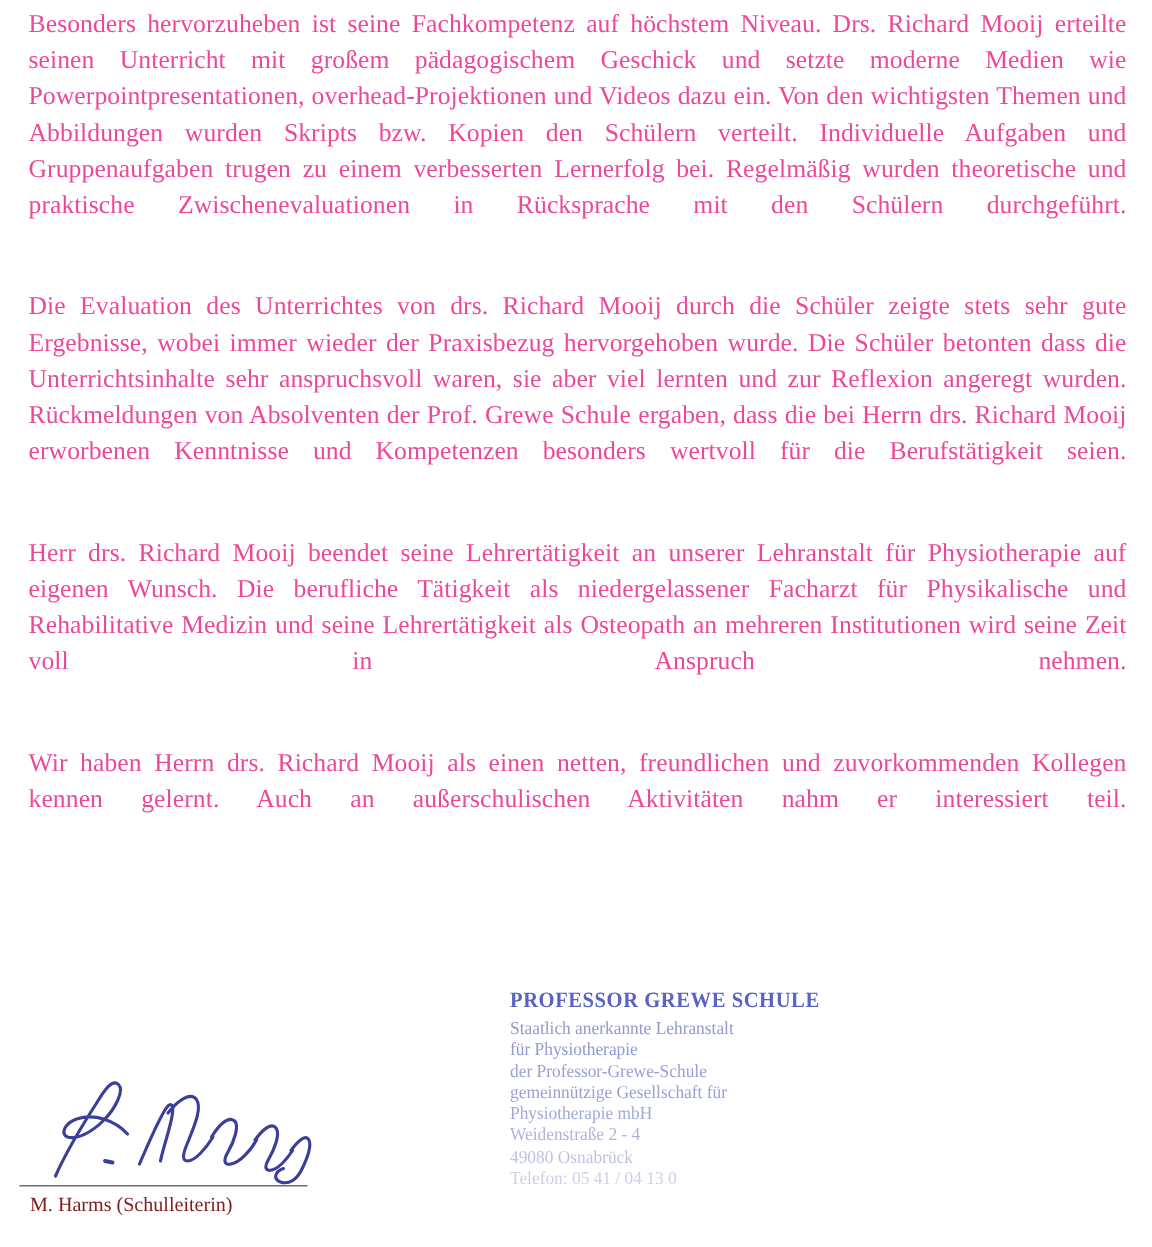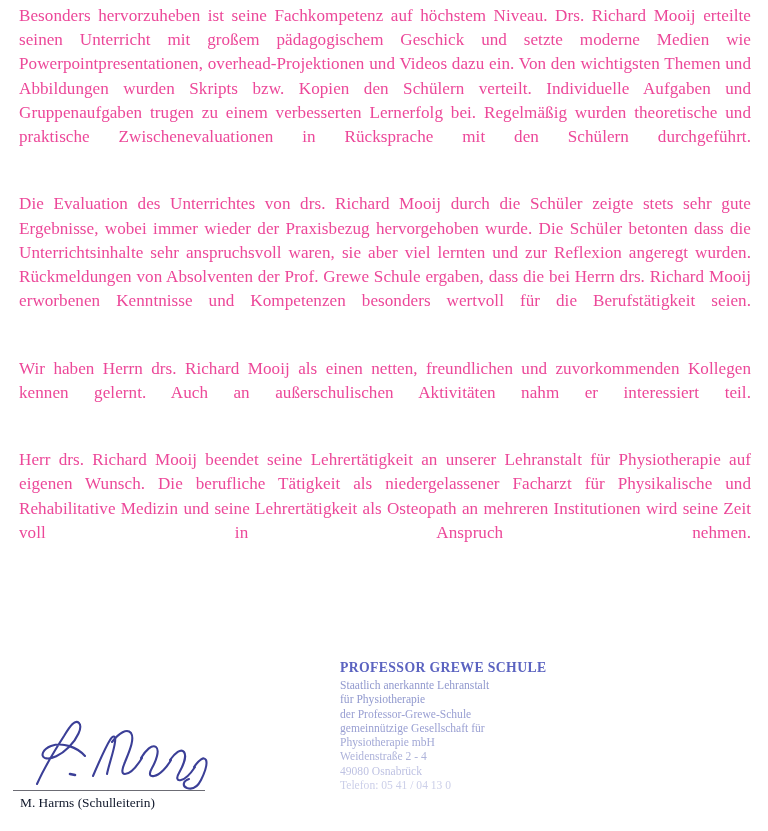--- a/index.html
+++ b/index.html
@@ -66,21 +66,21 @@
     width: 192px;
     height: 1px;
     background: #6c6c74;
   }
   .sig-name {
     position: absolute;
     left: 20px;
     top: 795px;
     font-size: 13.4px;
     line-height: 16px;
-    color: #0f172a;
+    color: #7f1d1d;
     white-space: nowrap;
     font-family: "Liberation Serif", "DejaVu Serif", serif;
   }
 
   
   .stamp {
     position: absolute;
     left: 340px;
     top: 659px;
     width: 260px;
@@ -113,22 +113,22 @@
   .stamp-line.f4 { color: #aeb3da; }
   .stamp-line.f5 { color: #b9bde0; opacity: .92; }
   .stamp-line.f6 { color: #c3c7e5; opacity: .85; }
 </style>
 </head>
 <body>
 
 <div class="letter">
   <p class="para">Besonders hervorzuheben ist seine Fachkompetenz auf höchstem Niveau. Drs. Richard Mooij erteilte seinen Unterricht mit großem pädagogischem Geschick und setzte moderne Medien wie Powerpointpresentationen, overhead-Projektionen und Videos dazu ein. Von den wichtigsten Themen und Abbildungen wurden Skripts bzw. Kopien den Schülern verteilt. Individuelle Aufgaben und Gruppenaufgaben trugen zu einem verbesserten Lernerfolg bei. Regelmäßig wurden theoretische und praktische Zwischenevaluationen in Rücksprache mit den Schülern durchgeführt.</p>
   <p class="para">Die Evaluation des Unterrichtes von drs. Richard Mooij durch die Schüler zeigte stets sehr gute Ergebnisse, wobei immer wieder der Praxisbezug hervorgehoben wurde. Die Schüler betonten dass die Unterrichtsinhalte sehr anspruchsvoll waren, sie aber viel lernten und zur Reflexion angeregt wurden. Rückmeldungen von Absolventen der Prof. Grewe Schule ergaben, dass die bei Herrn drs. Richard Mooij erworbenen Kenntnisse und Kompetenzen besonders wertvoll für die Berufstätigkeit seien.</p>
+  <p class="para">Herr drs. Richard Mooij beendet seine Lehrertätigkeit an unserer Lehranstalt für Physiotherapie auf eigenen Wunsch. Die berufliche Tätigkeit als niedergelassener Facharzt für Physikalische und Rehabilitative Medizin und seine Lehrertätigkeit als Osteopath an mehreren Institutionen wird seine Zeit voll in Anspruch nehmen.</p>
   <p class="para">Wir haben Herrn drs. Richard Mooij als einen netten, freundlichen und zuvorkommenden Kollegen kennen gelernt. Auch an außerschulischen Aktivitäten nahm er interessiert teil.</p>
-  <p class="para">Herr drs. Richard Mooij beendet seine Lehrertätigkeit an unserer Lehranstalt für Physiotherapie auf eigenen Wunsch. Die berufliche Tätigkeit als niedergelassener Facharzt für Physikalische und Rehabilitative Medizin und seine Lehrertätigkeit als Osteopath an mehreren Institutionen wird seine Zeit voll in Anspruch nehmen.</p>
 </div>
 
 <div class="sig-block">
   <div class="sig-mark">
     <svg width="215" height="80" viewBox="0 0 215 80" fill="none" xmlns="http://www.w3.org/2000/svg" aria-hidden="true">
       <g stroke="#3b3f97" fill="none" stroke-linecap="round" stroke-linejoin="round">
         <path d="M22 78 C 30 60, 40 44, 49 30 C 55 20, 60 13, 64 17 C 68 21, 62 33, 54 41
                  C 46 49, 36 54, 30 52 C 25 50, 28 43, 36 40 C 48 36, 62 41, 70 50" stroke-width="2.1"></path>
         <path d="M55 68 L 60 69" stroke-width="2.6"></path>
         <path d="M78 70 C 84 56, 90 42, 95 34 C 98 29, 101 29, 100 36

